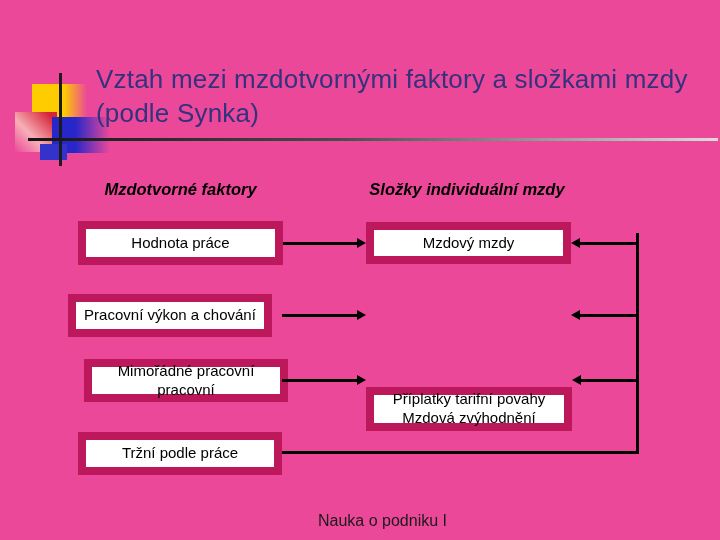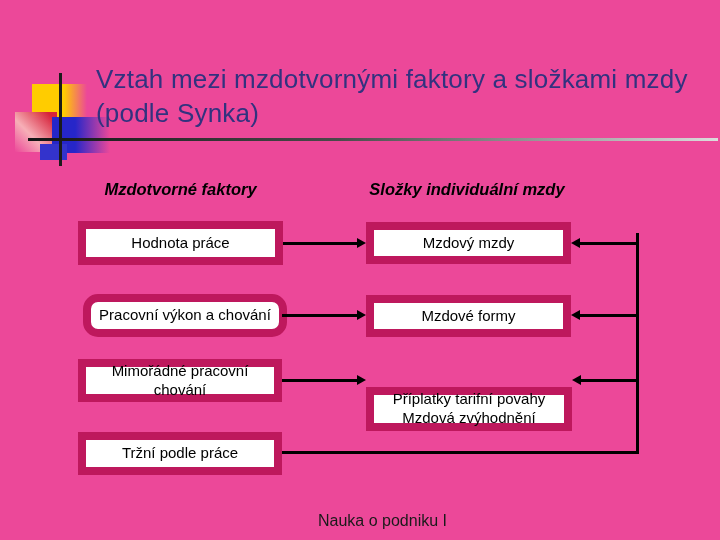--- a/index.html
+++ b/index.html
@@ -26,22 +26,22 @@
   .hdr{top:180px;height:20px;font-size:16.5px;font-weight:bold;font-style:italic;
     color:#000;text-align:center;}
   .hdr-left{left:53px;width:255px;}
   .hdr-right{left:316px;width:302px;}
   
   .box{border:8px solid #be185d;background:#fff;display:flex;flex-direction:column;
     align-items:center;justify-content:center;text-align:center;
     font-size:15px;line-height:1.25;color:#000;box-sizing:border-box;}
   .box span{display:block;}
   .box-l1{left:78px;top:221px;width:205px;height:44px;}
-  .box-l2{left:83px;top:294px;width:204px;height:43px;border-radius:15px;}
-  .box-l3{left:78px;top:359px;width:204px;height:43px;}
+  .box-l2{left:68px;top:294px;width:204px;height:43px;}
+  .box-l3{left:84px;top:359px;width:204px;height:43px;}
   .box-l4{left:78px;top:432px;width:204px;height:43px;}
   .box-r1{left:366px;top:222px;width:205px;height:42px;}
   .box-r2{left:366px;top:295px;width:205px;height:42px;}
   .box-r3{left:366px;top:359px;width:206px;height:44px;margin-top:28px;}
   
   .hline{height:3px;background:#000;}
   .cl1{left:283px;top:242px;width:75px;}
   .cl2{left:282px;top:314px;width:76px;}
   .cl3{left:282px;top:379px;width:76px;}
   .rl1{left:579px;top:242px;width:60px;}
@@ -77,31 +77,28 @@
   <div class="abs hdr hdr-left">Mzdotvorné faktory</div>
 
   <div class="abs box box-l1">
     <span>Hodnota práce</span>
   </div>
   <div class="abs box box-l2">
     <span>Pracovní výkon a chování</span>
   </div>
   <div class="abs box box-l3">
     <span>Mimořádné pracovní</span>
-    <span>chování</span>
+    <span>pracovní</span>
   </div>
   <div class="abs box box-l4">
     <span>Tržní podle práce</span>
   </div>
 
   <div class="abs box box-r1">
     <span>Mzdový mzdy</span>
-  </div>
-  <div class="abs box box-r2">
-    <span>Mzdové formy</span>
   </div>
   <div class="abs box box-r3">
     <span>Příplatky tarifní povahy</span>
     <span>Mzdová zvýhodnění</span>
   </div>
 
   <div class="abs hline cl1"></div>
   <div class="abs arr arr-r ar1"></div>
   <div class="abs hline cl2"></div>
   <div class="abs arr arr-r ar2"></div>

